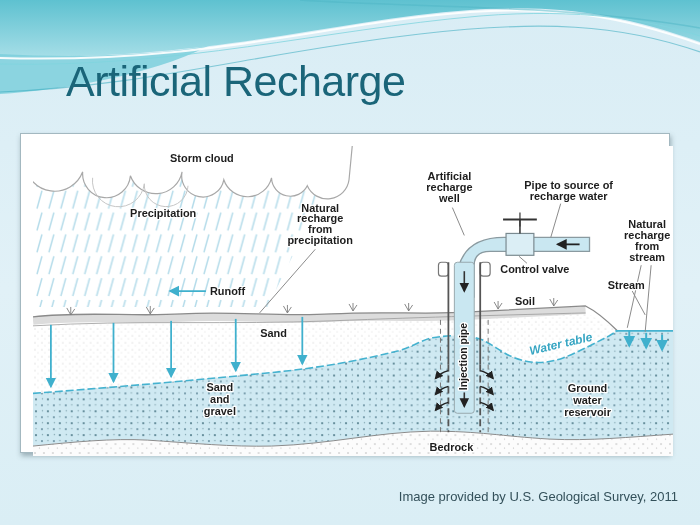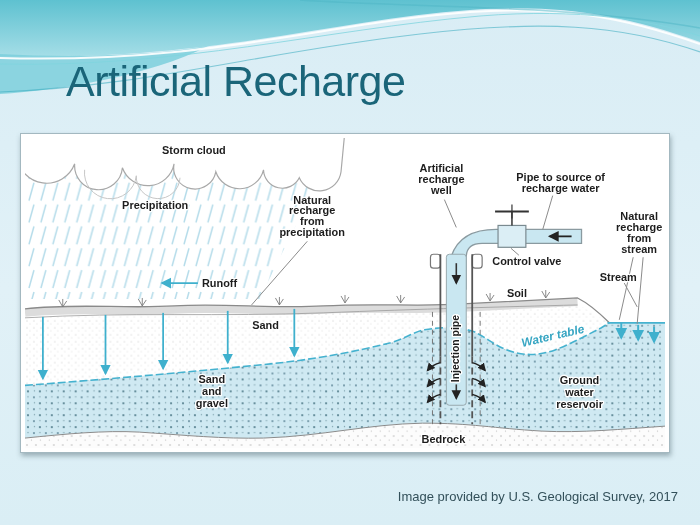--- a/index.html
+++ b/index.html
@@ -9,21 +9,21 @@
     font-family:"Liberation Sans",sans-serif;
   }
   .slide-title{
     position:absolute;left:33px;top:58px;width:640px;
     font-size:43px;font-weight:400;letter-spacing:-0.5px;
     color:#1a6579;line-height:1.1;margin-left:33px;
   }
   .figure-frame{
     position:absolute;left:20px;top:133px;width:650px;height:320px;
     box-sizing:border-box;background:#ffffff;border:1px solid #a3b8c0;
-    padding:4px;box-shadow:1px 3px 5px rgba(70,95,105,.45);
+    padding:12px;box-shadow:1px 3px 5px rgba(70,95,105,.45);
   }
   .figure-frame svg{display:block;}
   .caption{
     position:absolute;right:22px;top:489px;
     font-size:13px;color:#33505a;
   }
   svg text{font-family:"Liberation Sans",sans-serif;}
   .lbl{font-size:11px;font-weight:700;fill:#1d1d1d;
        paint-order:stroke;stroke:#ffffff;stroke-width:2.6px;stroke-linejoin:round;}
   .lbl-mid{text-anchor:middle;}
@@ -218,13 +218,13 @@
   </g>
   <g>
     <text class="lbl lbl-mid" x="558" y="248">Ground</text>
     <text class="lbl lbl-mid" x="558" y="260">water</text>
     <text class="lbl lbl-mid" x="558" y="272">reservoir</text>
   </g>
   <text class="lbl lbl-mid" x="421" y="307">Bedrock</text>
 </svg>
 </div>
 
-<div class="caption">Image provided by U.S. Geological Survey, 2017</div>
+<div class="caption">Image provided by U.S. Geological Survey, 2011</div>
 
 </body></html>

